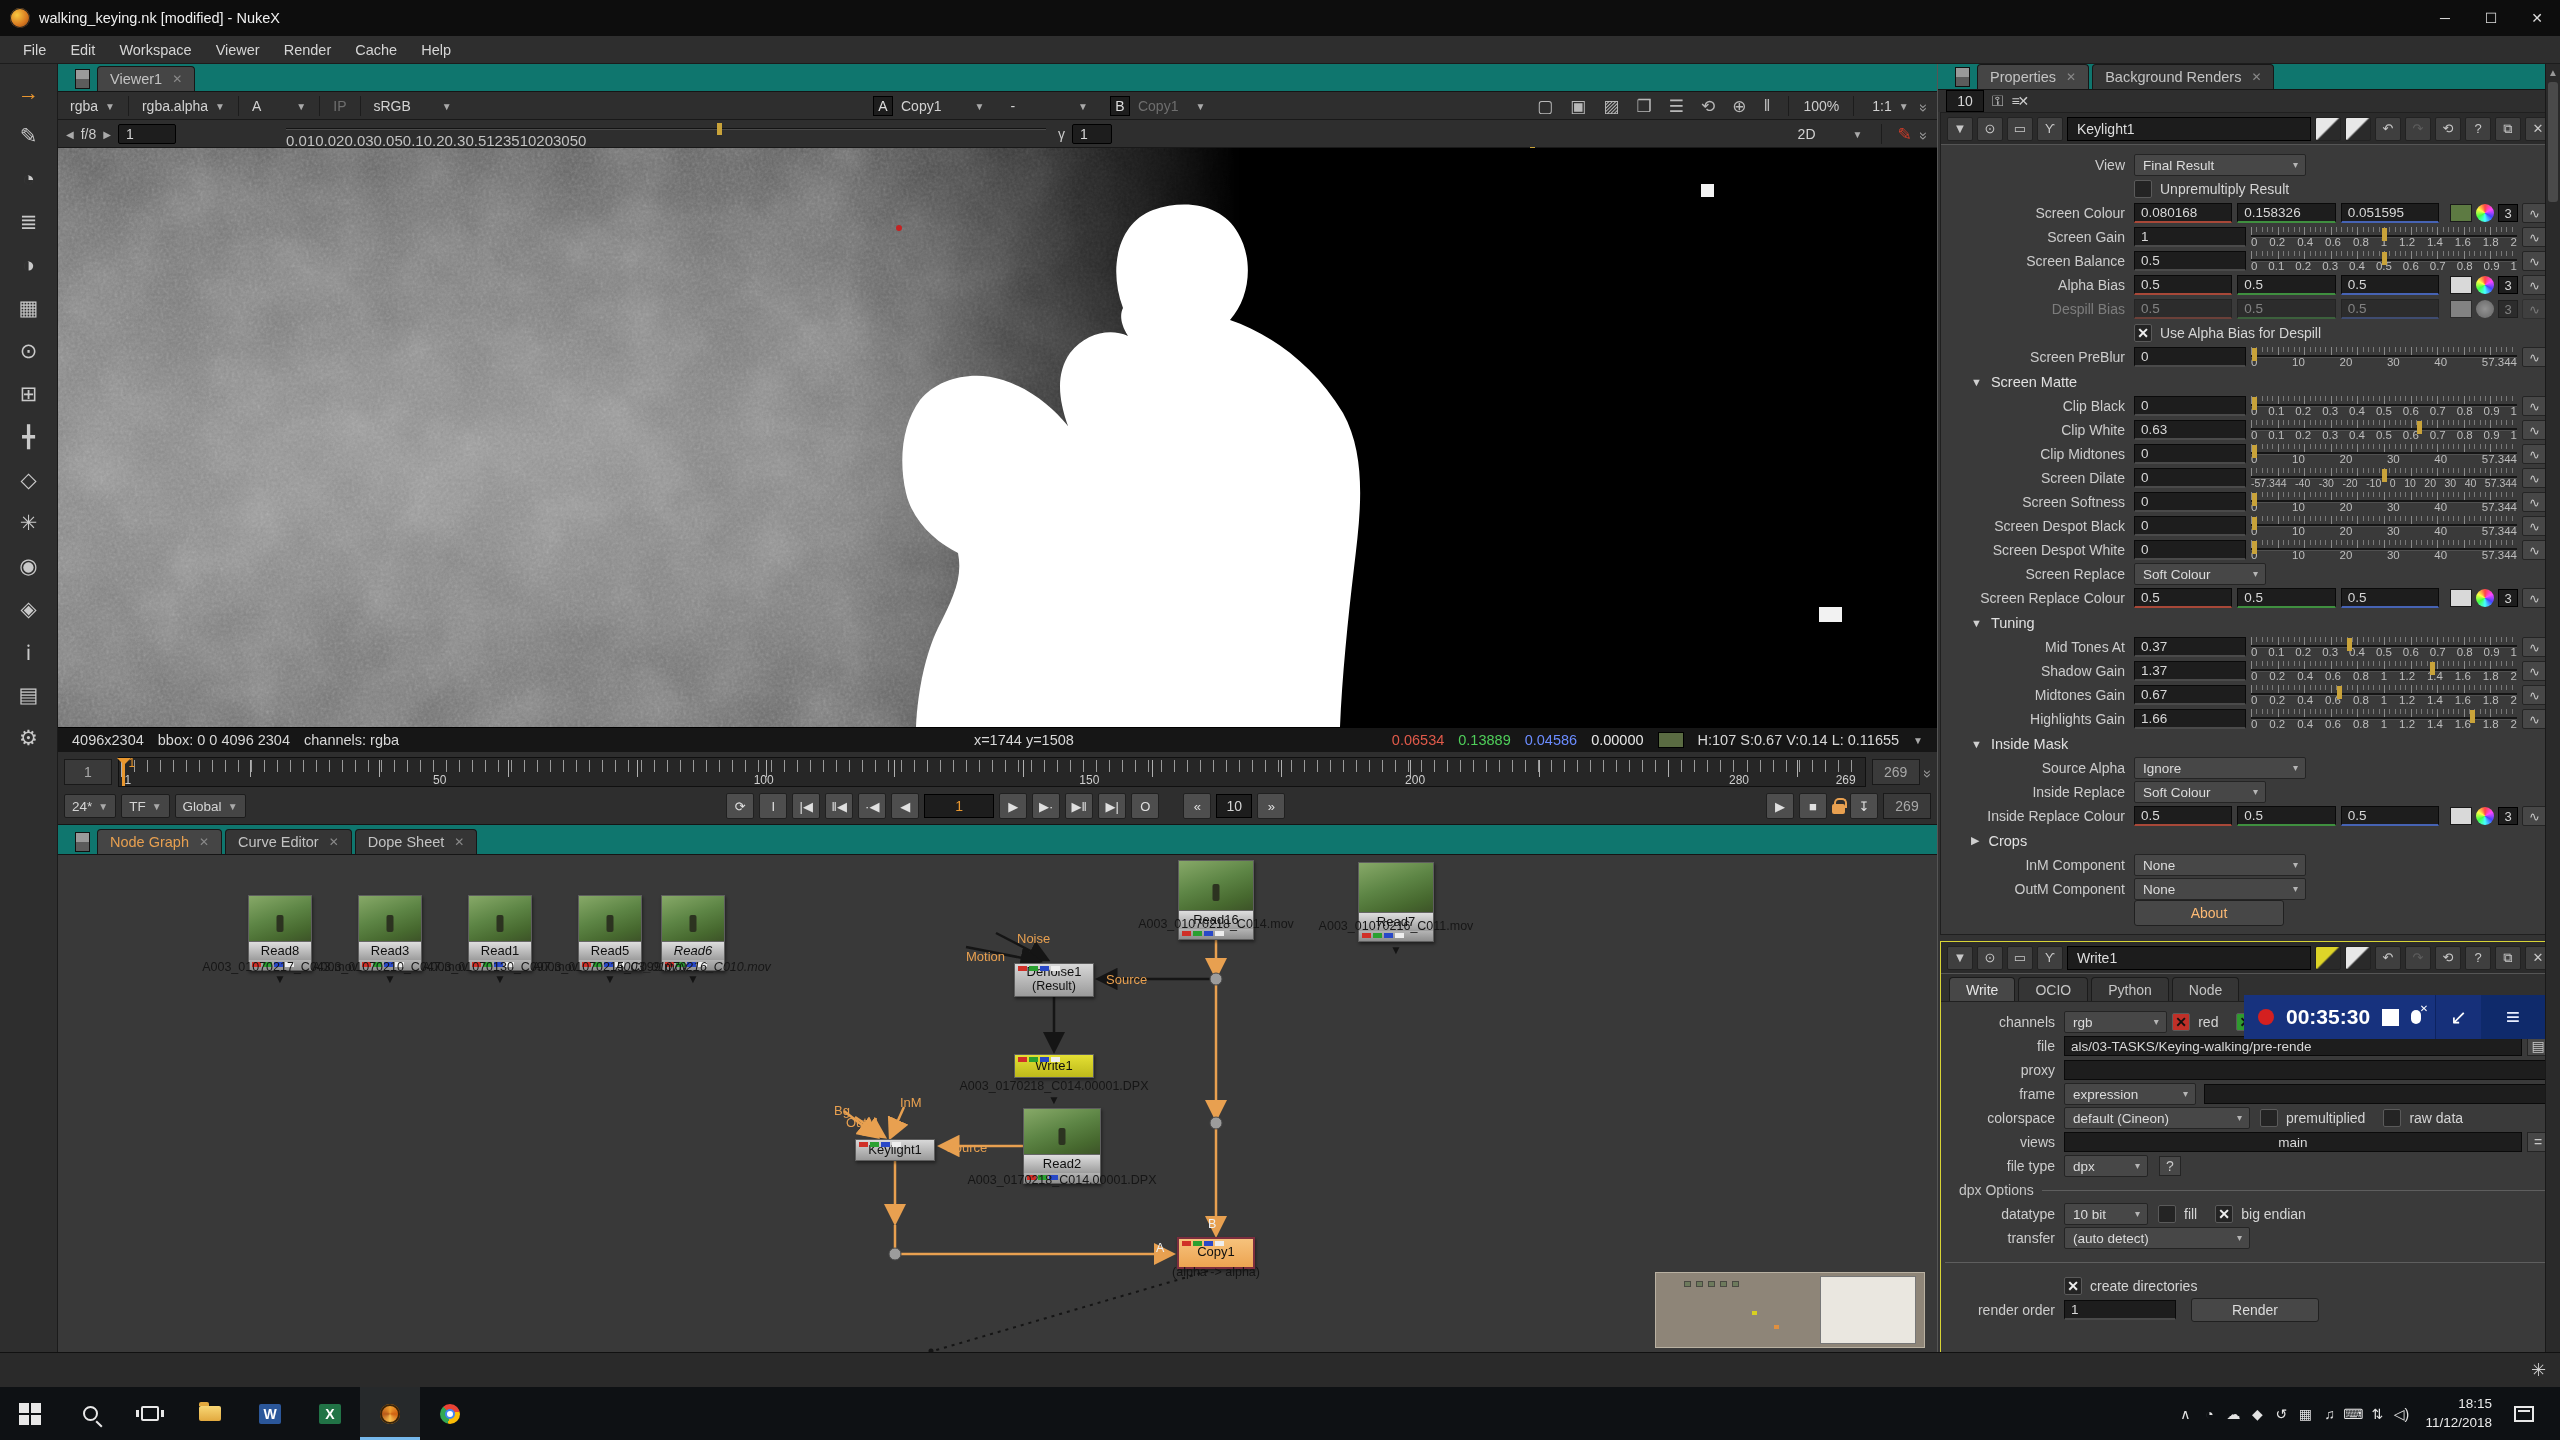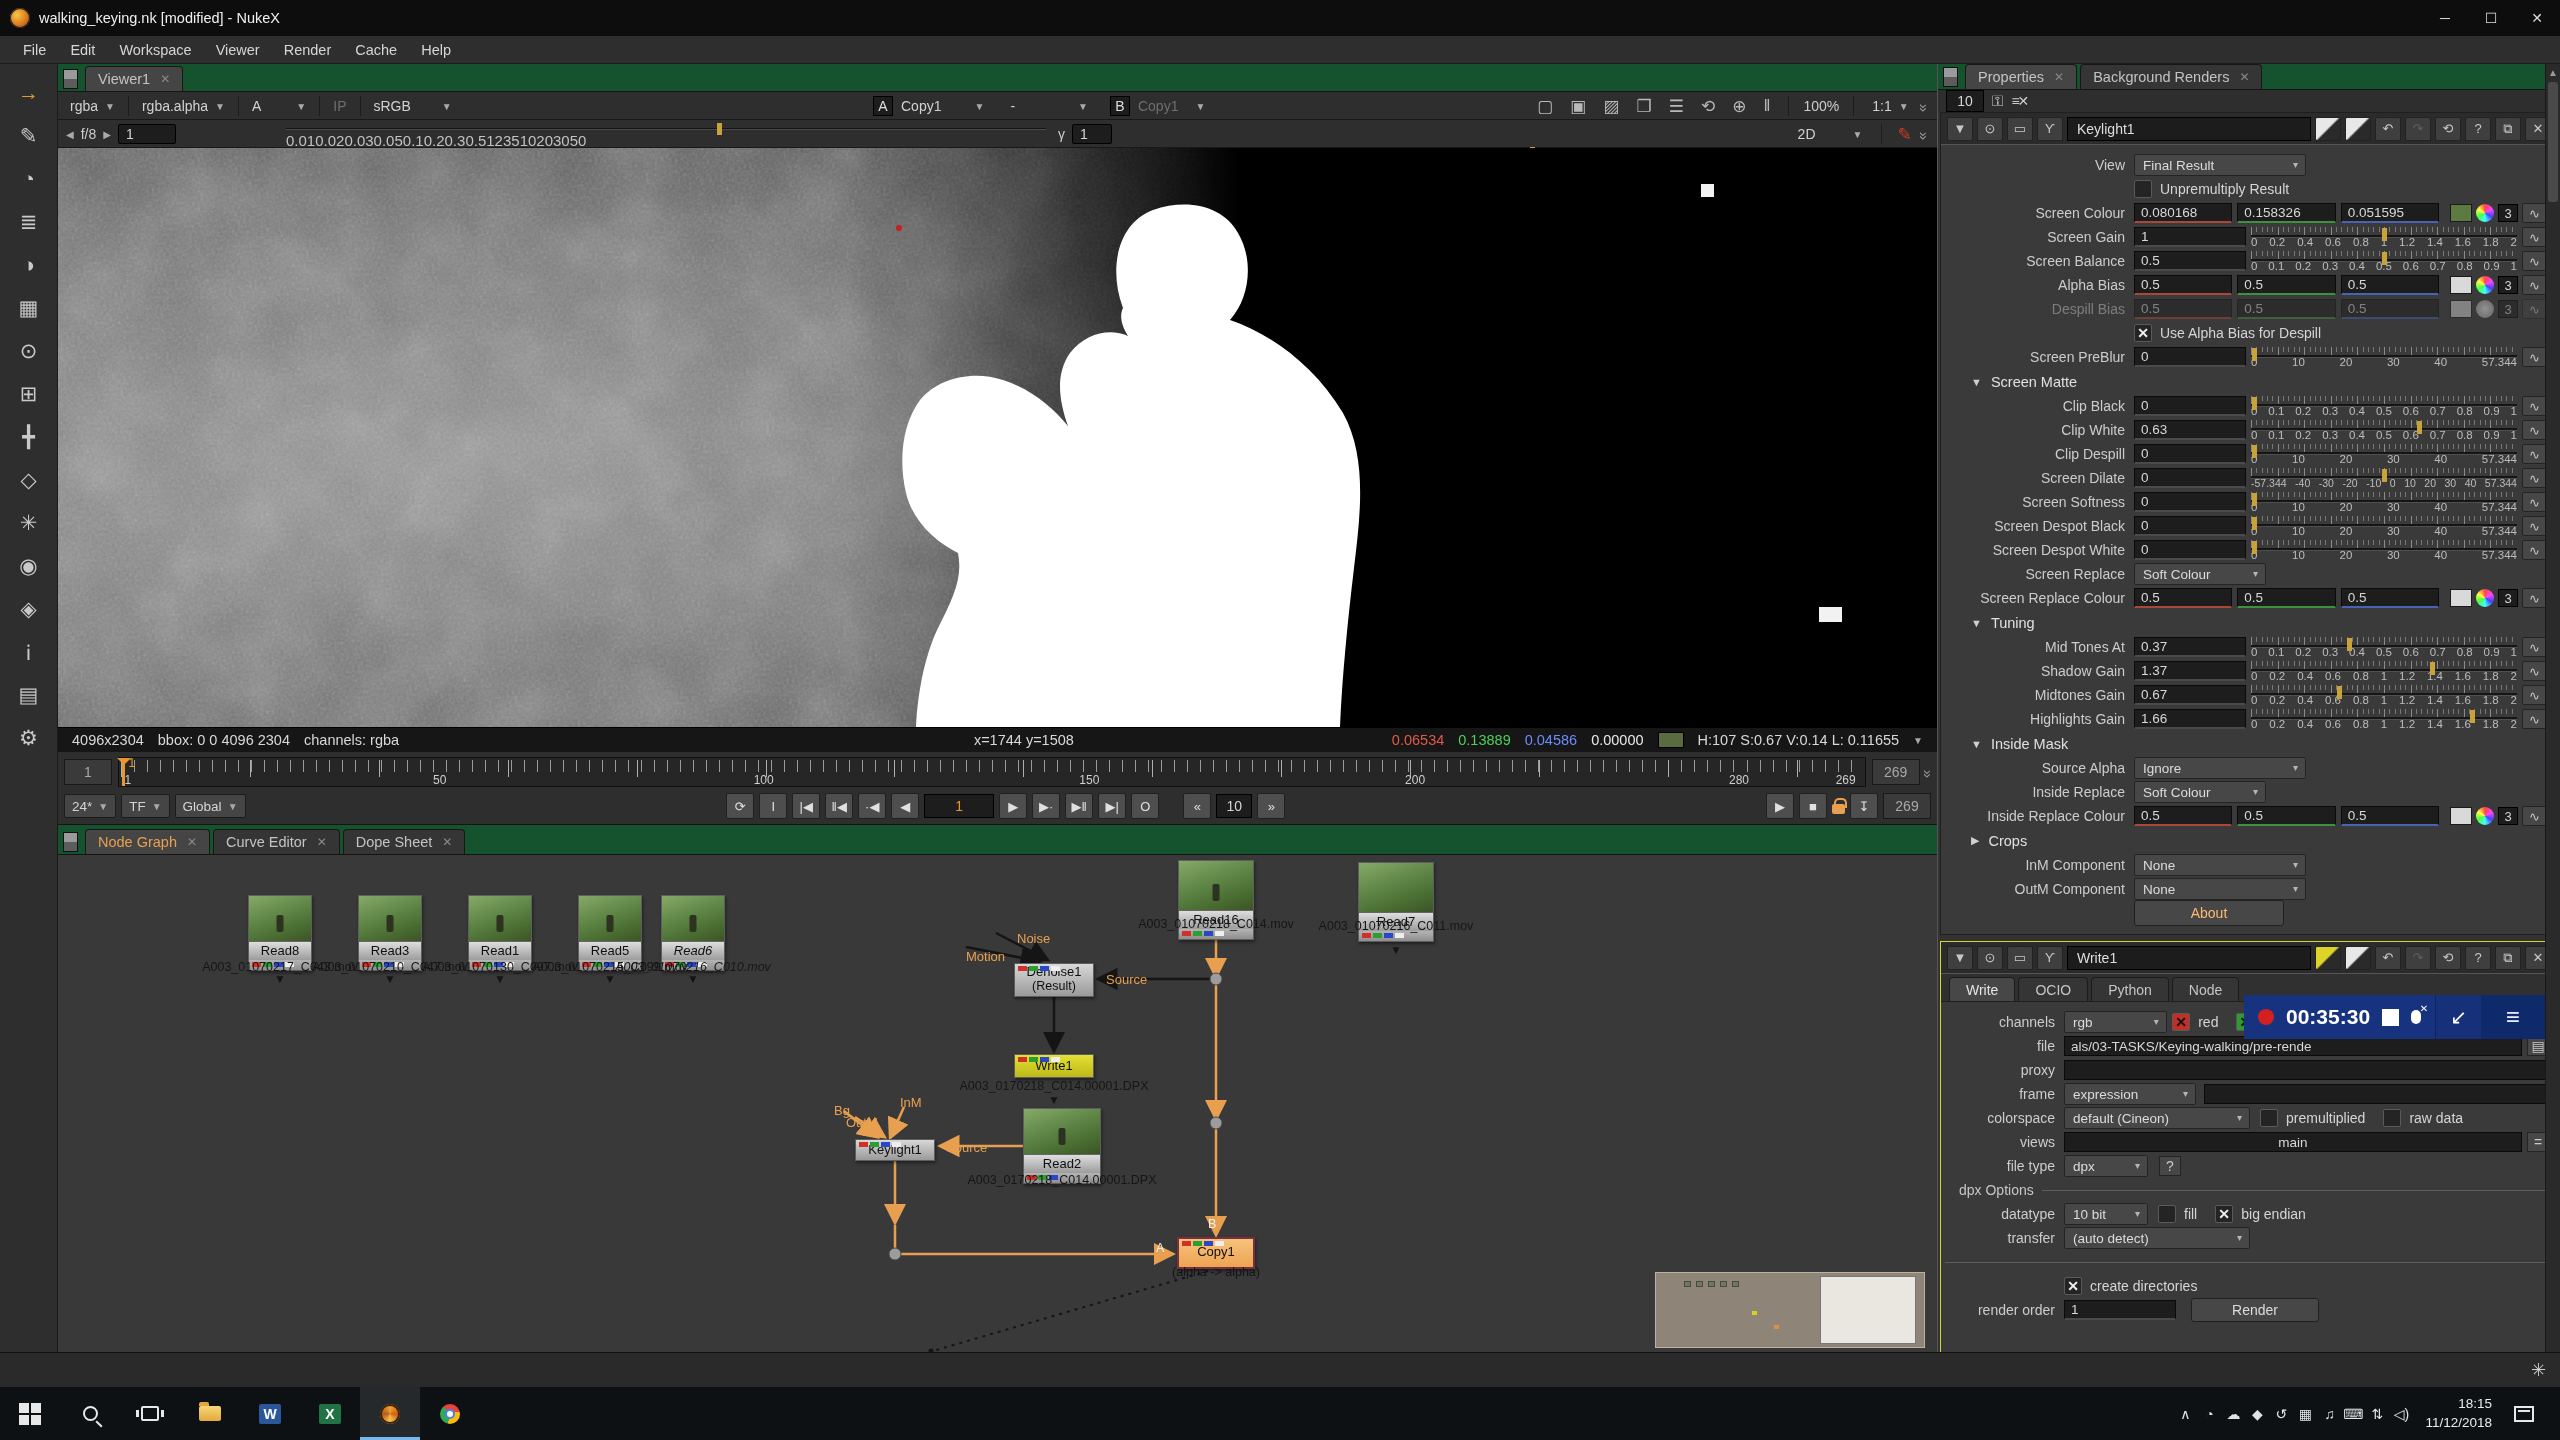--- a/index.html
+++ b/index.html
@@ -16,21 +16,21 @@
   
   .menubar{position:absolute;left:0;top:36px;right:0;height:28px;background:#2e2e2e;border-bottom:1px solid #1c1c1c;display:flex;align-items:center;padding-left:12px;gap:2px;}
   .menubar span{padding:3px 11px;color:#d5d5d5;font-size:14.5px;}
 
   
   .ltoolbar{position:absolute;left:0;top:64px;width:58px;bottom:88px;background:#2e2e2e;border-right:1px solid #1b1b1b;display:flex;flex-direction:column;align-items:center;padding-top:10px;gap:5px;}
   .tool{width:40px;height:38px;display:flex;align-items:center;justify-content:center;color:#c9c9c9;font-size:21px;border-radius:3px;}
   .tool:first-of-type span{color:#e8952f;}
 
   
-  .tabstrip{display:flex;align-items:flex-end;background:#14532d;height:28px;padding-left:3px;gap:3px;border-bottom:1px solid #151515;}
+  .tabstrip{display:flex;align-items:flex-end;background:#0f766e;height:28px;padding-left:15px;gap:3px;border-bottom:1px solid #151515;}
   .pane-chip{width:15px;height:20px;margin:0 4px 2px 2px;background:linear-gradient(#9a9a9a 50%,#5c5c5c 50%);border:1px solid #111;}
   .ptab{background:#353535;border:1px solid #171717;border-bottom:none;height:25px;display:flex;align-items:center;padding:0 12px;gap:10px;color:#c3c3c3;border-radius:4px 4px 0 0;font-size:14.5px;}
   .ptab.active{background:#454545;}
   .ptab .x{color:#8a8a8a;font-size:12px;}
   .ptab.orange{color:#e8a050;}
 
   
   .center{position:absolute;left:58px;top:64px;width:1879px;bottom:88px;background:#333;}
   .vctrl{position:relative;height:28px;background:#2e2e2e;border-bottom:1px solid #191919;}
   .vgroup{position:absolute;top:0;height:28px;display:flex;align-items:center;gap:4px;}
@@ -981,21 +981,21 @@
                 <span>0.6</span>
                 <span>0.7</span>
                 <span>0.8</span>
                 <span>0.9</span>
                 <span>1</span>
               </span>
             </span>
           <span class="cbtn">∿</span>
           </div>
         <div class="prow">
-            <span class="plabel">Clip Despill</span>
+            <span class="plabel">Clip Midtones</span>
           <span class="pfield">0</span>
           <span class="sld">
               <span class="line"></span>
               <span class="mark" style="left: 1%;"></span>
               <span class="ticks">
                 <span>0</span>
                 <span>10</span>
                 <span>20</span>
                 <span>30</span>
                 <span>40</span>

